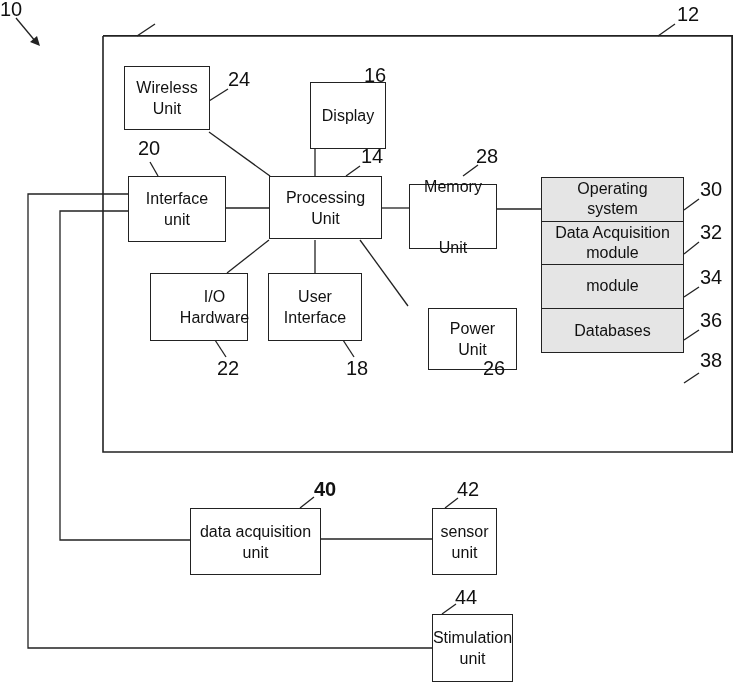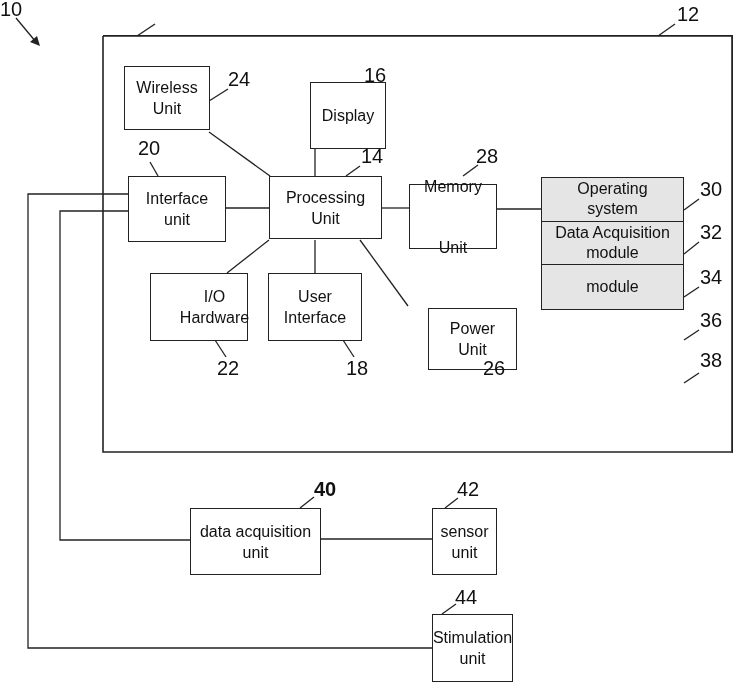--- a/index.html
+++ b/index.html
@@ -123,20 +123,23 @@
     <span>Operating</span>
     <span>system</span>
   </div>
   <div class="cell">
     <span>Data Acquisition</span>
     <span>module</span>
   </div>
   <div class="cell">
     <span>module</span>
   </div>
+  <div class="cell">
+    <span>Databases</span>
+  </div>
 </div>
 <span class="ref" style="left:700px;top:180px;">30</span>
 <span class="ref" style="left:700px;top:223px;">32</span>
 <span class="ref" style="left:700px;top:268px;">34</span>
 <span class="ref" style="left:700px;top:311px;">36</span>
 <span class="ref" style="left:700px;top:351px;">38</span>
 
 <div class="box" style="left:190px;top:508px;width:131px;height:67px;">
   <span>data acquisition</span>
   <span>unit</span>

